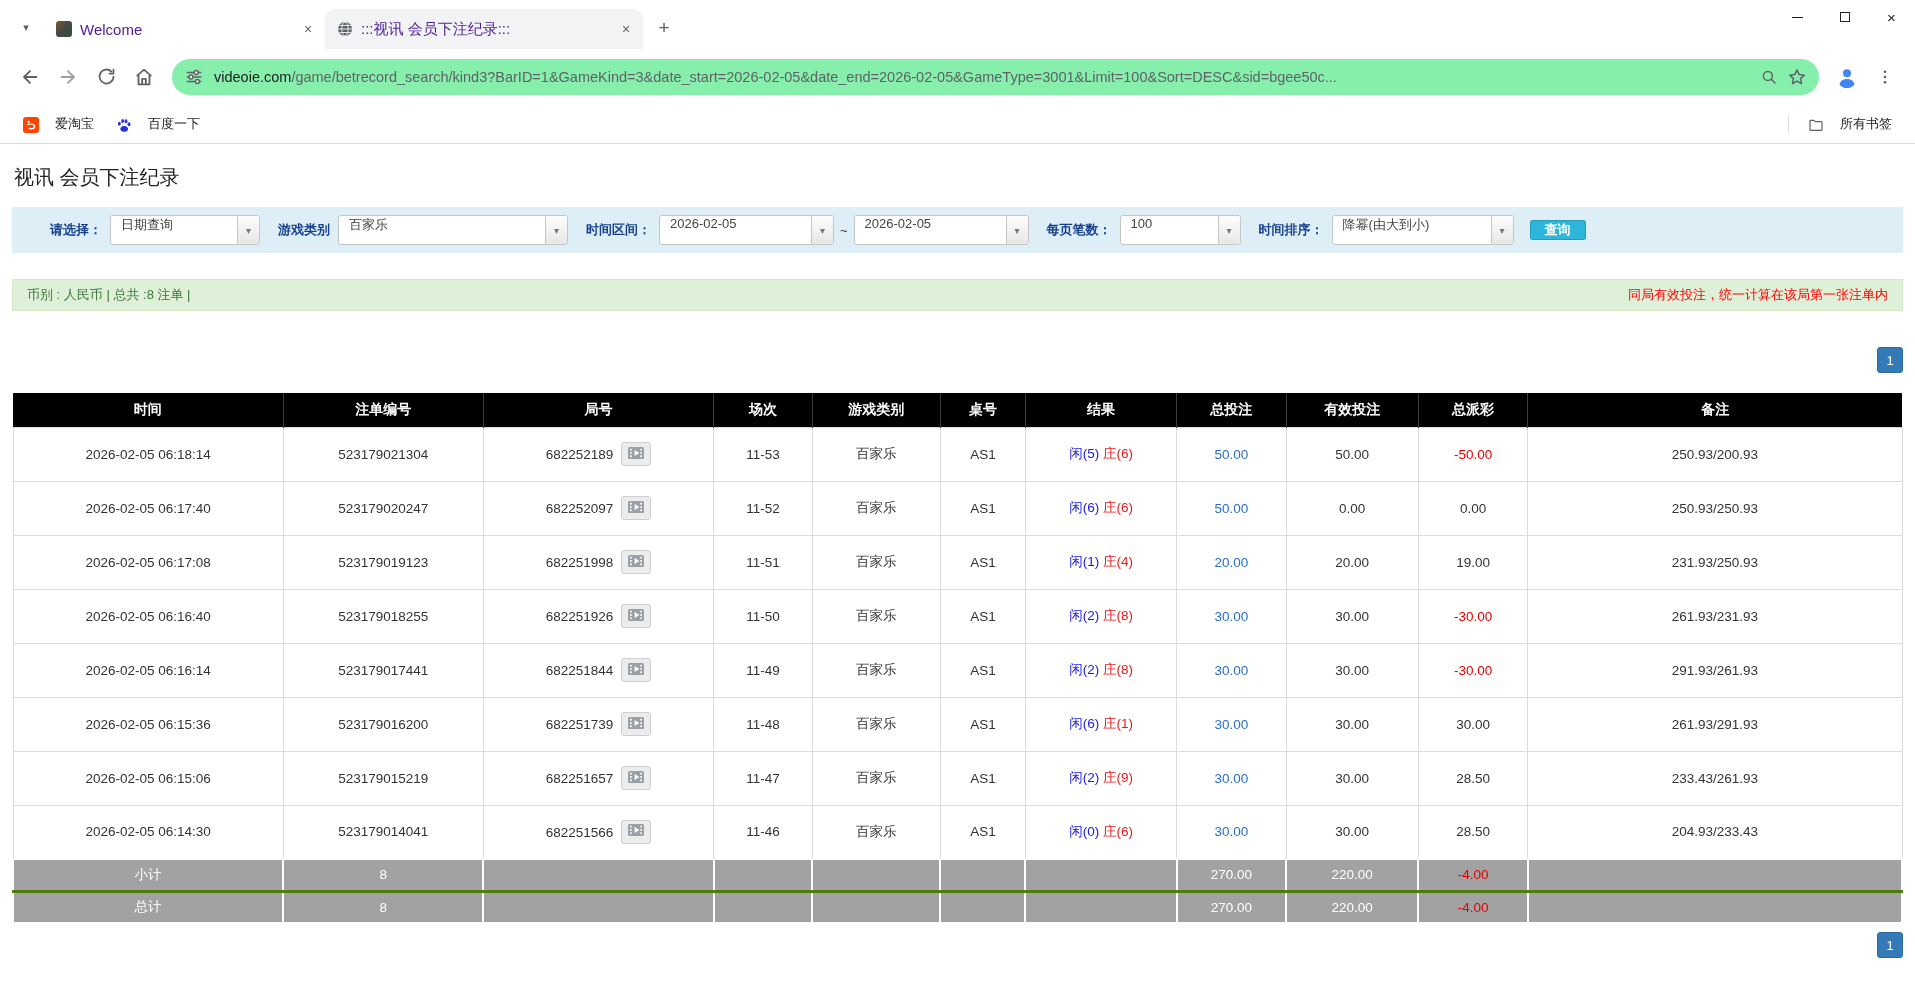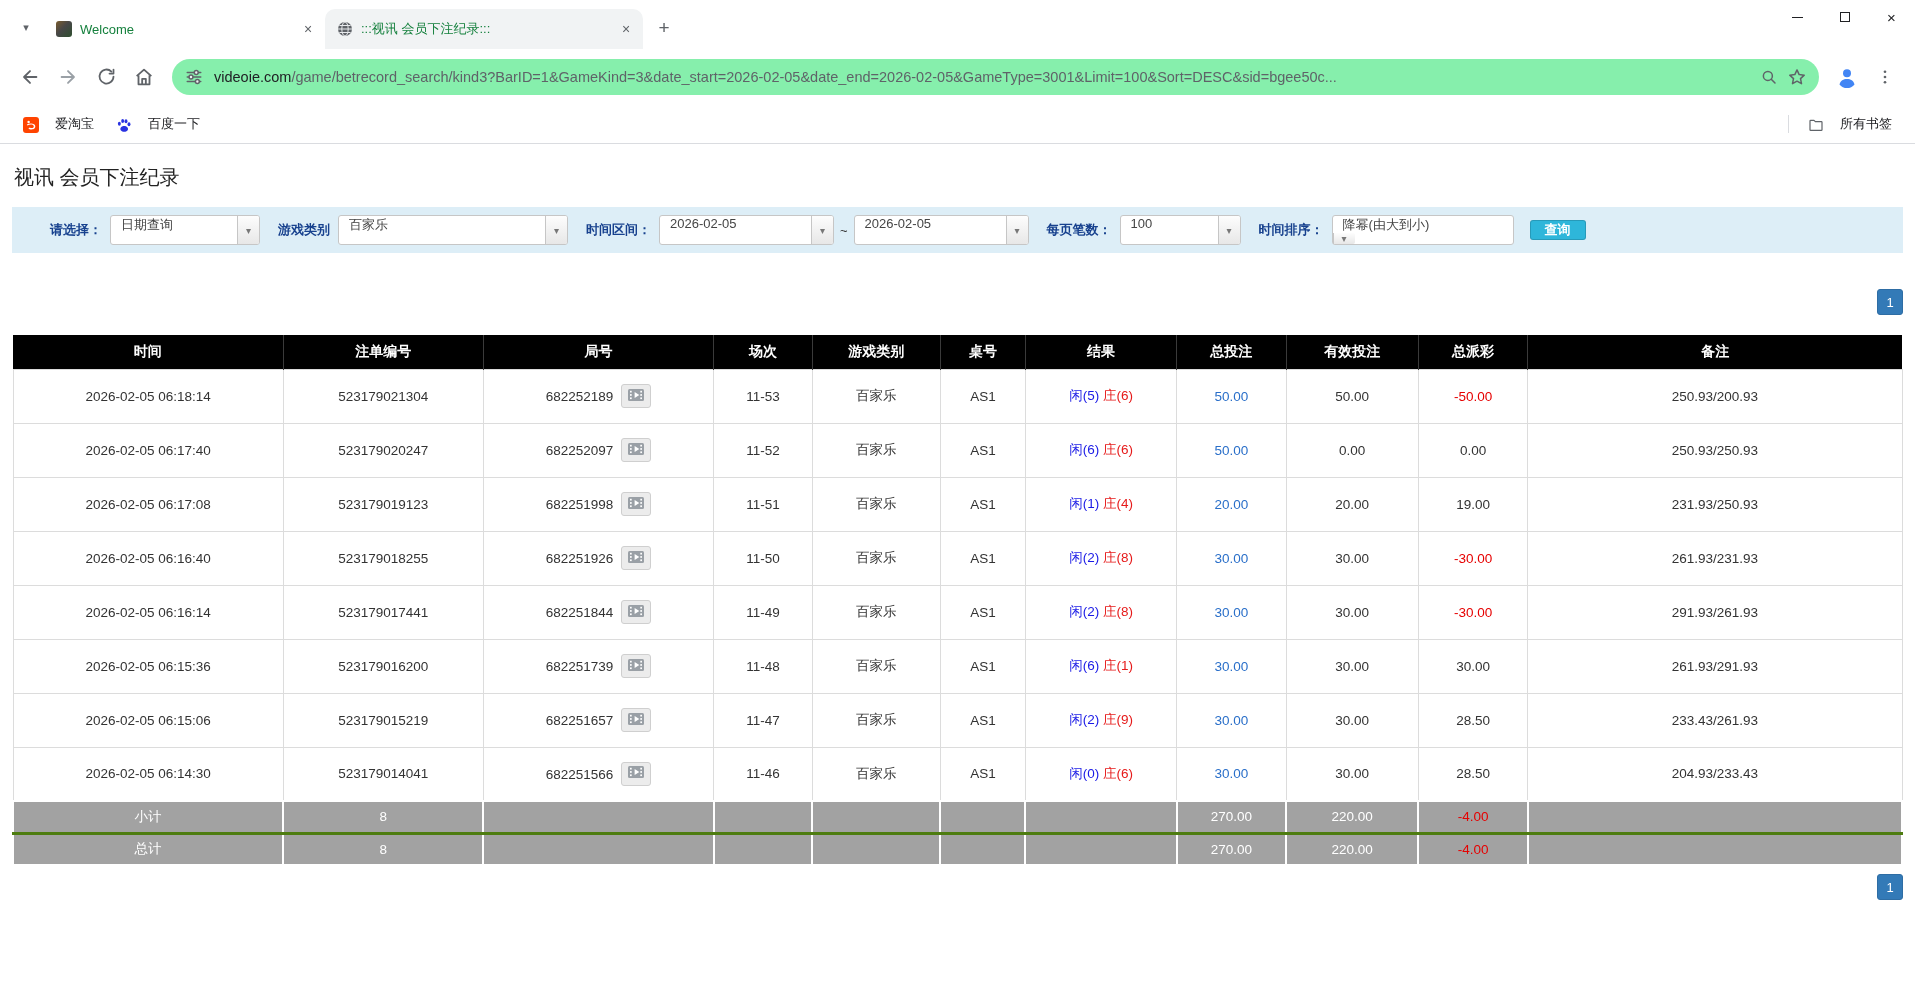--- a/index.html
+++ b/index.html
@@ -12,21 +12,21 @@
   
   .tabstrip { height: 49px; background: #fff; display: flex; align-items: flex-end; padding-left: 8px; }
   .tab-search { width: 28px; height: 28px; margin: 0 4px 8px 4px; border-radius: 50%;
     display: flex; align-items: center; justify-content: center; color: #5f6368; font-size: 11px; cursor: pointer; }
   .tab { width: 281px; height: 40px; display: flex; align-items: center; gap: 8px;
     padding: 0 8px 0 12px; cursor: pointer; }
   .tab + .tab { border-left: 1px solid #c4c7c5; }
   .tab.active { width: 318px; background: #f1f3f4; border-radius: 10px 10px 0 0; border-left: none; }
   .favicon { width: 16px; height: 16px; flex: none; }
   .fav1 { border-radius: 3px; background: linear-gradient(135deg, #7a5c2e 0%, #474747 45%, #2f4f2f 100%); }
-  .tab-title { flex: 1; font-size: 13px; color: #15803d; white-space: nowrap; overflow: hidden; text-overflow: ellipsis; }
+  .tab-title { flex: 1; font-size: 15px; color: #4c1d95; white-space: nowrap; overflow: hidden; text-overflow: ellipsis; }
   .tab-close { width: 18px; height: 18px; border-radius: 50%; flex: none; display: flex; align-items: center;
     justify-content: center; font-size: 14px; color: #5f6368; cursor: pointer; }
   .new-tab { width: 30px; height: 30px; margin: 0 0 6px 6px; border-radius: 50%; display: flex;
     align-items: center; justify-content: center; font-size: 19px; color: #5f6368; cursor: pointer; }
   .win-controls { margin-left: auto; align-self: flex-start; display: flex; height: 34px; }
   .win-btn { width: 47px; height: 100%; display: flex; align-items: center; justify-content: center;
     color: #202124; font-size: 15px; cursor: pointer; }
   .win-line { width: 11px; border-top: 1px solid #202124; }
   .win-box { width: 10px; height: 10px; border: 1px solid #202124; }
 
@@ -57,21 +57,21 @@
     display: flex; align-items: center; padding: 0 20px; font-size: 13px; }
   .flabel { color: var(--label-navy, #17418e); font-weight: bold; margin: 0 8px 0 18px; white-space: nowrap; }
   .flabel.first { margin-left: 18px; }
   .combo { height: 30px; background: #fff; border: 1px solid #c6c6c6; border-radius: 3px;
     display: flex; align-items: flex-start; cursor: pointer; flex: none; }
   .combo-value { flex: 1; padding: 0 10px; color: #444; white-space: nowrap; overflow: hidden; }
   .combo-btn { width: 22px; align-self: stretch; border-left: 1px solid #c6c6c6;
     background: linear-gradient(#fdfdfd, #e7e7e7); display: flex; align-items: center;
     justify-content: center; color: #777; font-size: 10px; border-radius: 0 2px 2px 0; }
   .w-mode { width: 150px; } .w-game { width: 230px; } .w-date { width: 175px; }
-  .w-pp { width: 121px; } .w-sort { width: 182px; flex-direction: column; }
+  .w-pp { width: 121px; } .w-sort { width: 182px; }
   .tilde { margin: 0 6px; color: #333; }
   .search-btn { height: 20px; padding: 0 14px; margin-left: 16px; background: var(--button-cyan, #2eb6da);
     color: #fff; font-size: 13px; font-weight: bold; border: 1px solid rgba(0,0,0,.15);
     border-radius: 3px; cursor: pointer; font-family: inherit; }
 
   .infobar { margin-top: 26px; height: 32px; background: var(--success-bg, #dff0d8);
     border: 1px solid #d6e9c6; display: flex; align-items: center; justify-content: space-between;
     padding: 0 14px; font-size: 13px; }
   .info-left { color: var(--success-text, #3c763d); }
   .info-right { color: var(--notice-red, #ff0000); }
@@ -270,20 +270,24 @@
 
     <span class="flabel">时间排序：</span>
     <div class="combo w-sort">
       <span class="combo-value">降幂(由大到小)</span>
       <span class="combo-btn">▾</span>
     </div>
 
     <button class="search-btn">查询</button>
   </div>
 
+  <div class="infobar">
+    <span class="info-left">币别 : 人民币 | 总共 :8 注单 |</span>
+    <span class="info-right">同局有效投注，统一计算在该局第一张注单内</span>
+  </div>
 
   <div class="pager top">
     <span class="page-btn">1</span>
   </div>
 
   <table>
     <colgroup>
       <col style="width:14.3%">
         <col style="width:10.6%">
         <col style="width:12.2%">

